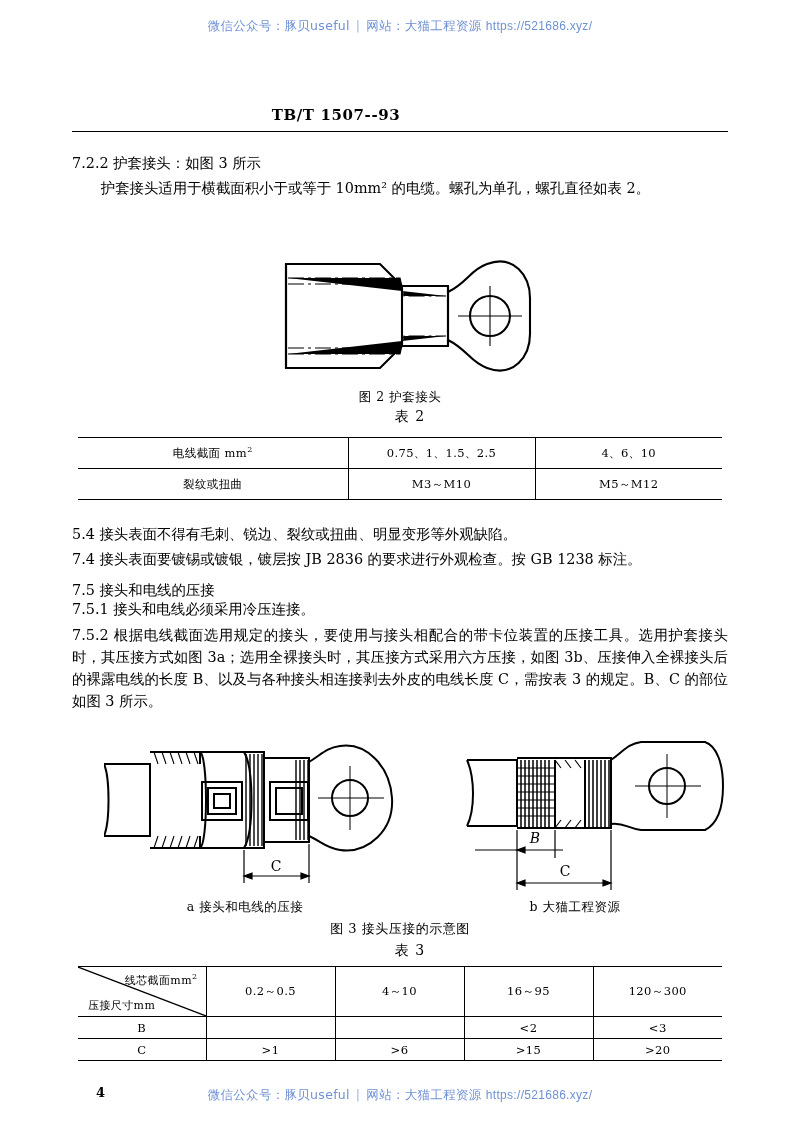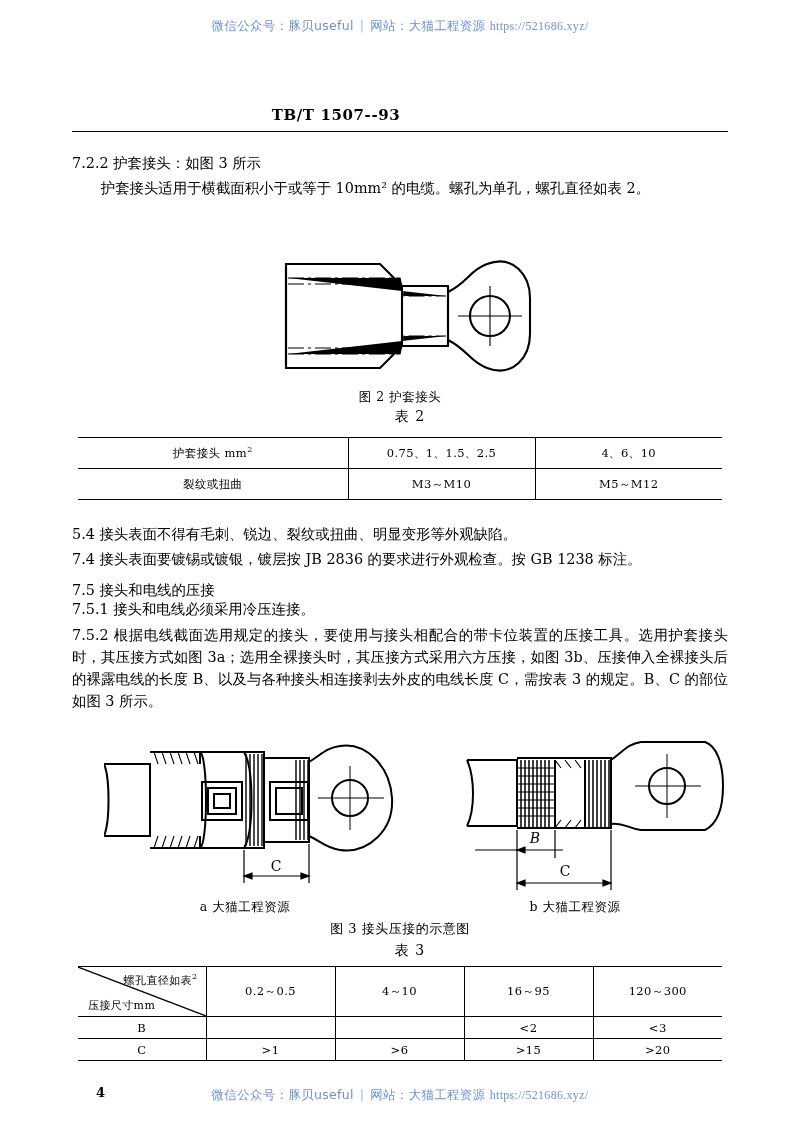--- a/index.html
+++ b/index.html
@@ -22,21 +22,21 @@
     left: 0;
     width: 800px;
     text-align: center;
     font-family: "DejaVu Sans", "Liberation Sans", sans-serif;
     font-size: 12.5px;
     color: #6e91d4;
     letter-spacing: .3px;
     white-space: nowrap;
   }
   .watermark .sep { color: #9fb6e3; padding: 0 6px; }
-  .watermark .url { font-family: Liberation Serif, serif; font-size: 12px; }
+  .watermark .url { font-family: Liberation Sans, sans-serif; font-size: 12px; }
   #watermark-top { top: 18px; }
   #watermark-bottom { top: 1087px; }
 
   
   #std-title {
     position: absolute;
     top: 106px;
     left: 0;
     width: 672px;
     text-align: center;
@@ -190,21 +190,21 @@
 
 <table class="doc-table" id="table2">
   <colgroup>
       <col style="width:270px">
       <col style="width:187px">
       <col style="width:187px">
     </colgroup>
   <tbody>
     <tr>
       <td class="tb-top tb-mid noL">
-        <span>护套接头 mm</span><sup class="u">2</sup>
+        <span>电线截面 mm</span><sup class="u">2</sup>
       </td>
       <td class="tb-top tb-mid">0.75、1、1.5、2.5</td>
       <td class="tb-top tb-mid noR">4、6、10</td>
     </tr>
     <tr>
       <td class="tb-bot noL">裂纹或扭曲</td>
       <td class="tb-bot">M3～M10</td>
       <td class="tb-bot noR">M5～M12</td>
     </tr>
   </tbody>
@@ -328,41 +328,41 @@
       <path d="M62,120 L62,152"></path>
       <path d="M156,92 L156,152"></path>
       <path d="M62,145 L156,145"></path>
       <path d="M62,145 L70,142 L70,148 Z" fill="#000"></path>
       <path d="M156,145 L148,142 L148,148 Z" fill="#000"></path>
     </g>
     <text x="110" y="138" font-family="'DejaVu Serif', serif" font-size="14" text-anchor="middle" fill="#000">C</text>
   </svg>
 </div>
 
-<div class="caption" style="left:130px; width:230px; top:899px;">a  大猫工程资源</div>
+<div class="caption" style="left:130px; width:230px; top:899px;">a  接头和电线的压接</div>
 <div class="caption" style="left:460px; width:230px; top:899px;">b  大猫工程资源</div>
 <div class="caption" style="left:0; width:800px; top:920px; font-size:13px;">图 3   接头压接的示意图</div>
 
 <div class="tbl-caption" style="top:942px;">表 3</div>
 
 <table class="doc-table" id="table3">
   <colgroup>
       <col style="width:128px">
       <col style="width:129px">
       <col style="width:129px">
       <col style="width:129px">
       <col style="width:129px">
     </colgroup>
   <tbody>
     <tr>
       <td class="tb-top tb-mid noL hdr-diag diag-cell">
         <svg width="128" height="49" viewBox="0 0 128 49" preserveAspectRatio="none">
           <line x1="0" y1="0" x2="128" y2="49" stroke="#000" stroke-width="1.3"></line>
         </svg>
-        <span class="diag-top"><span>螺孔直径如表</span><sup class="u">2</sup></span>
+        <span class="diag-top"><span>线芯截面mm</span><sup class="u">2</sup></span>
         <span class="diag-bot">压接尺寸mm</span>
       </td>
       <td class="tb-top tb-mid">0.2～0.5</td>
       <td class="tb-top tb-mid">4～10</td>
       <td class="tb-top tb-mid">16～95</td>
       <td class="tb-top tb-mid noR">120～300</td>
     </tr>
     <tr>
       <td class="tb-mid noL">B</td>
       <td class="tb-mid"></td>

